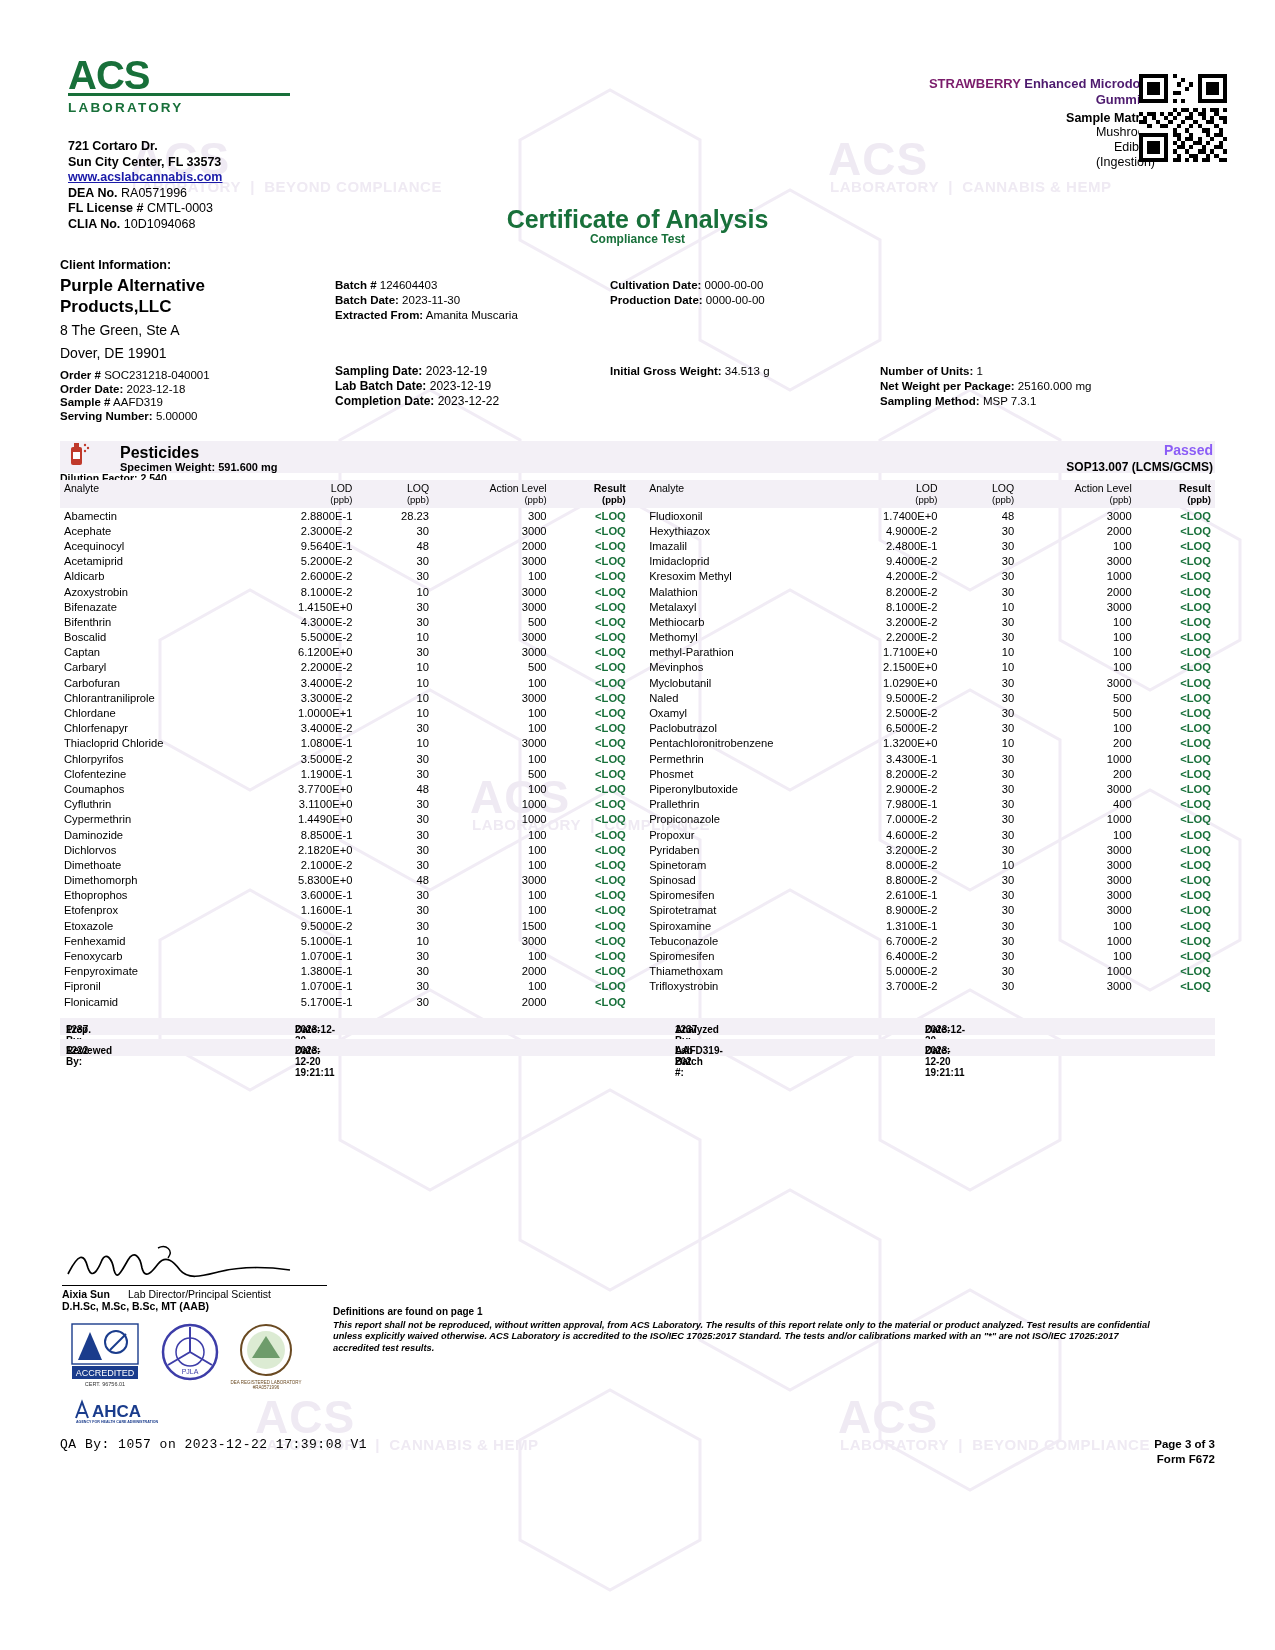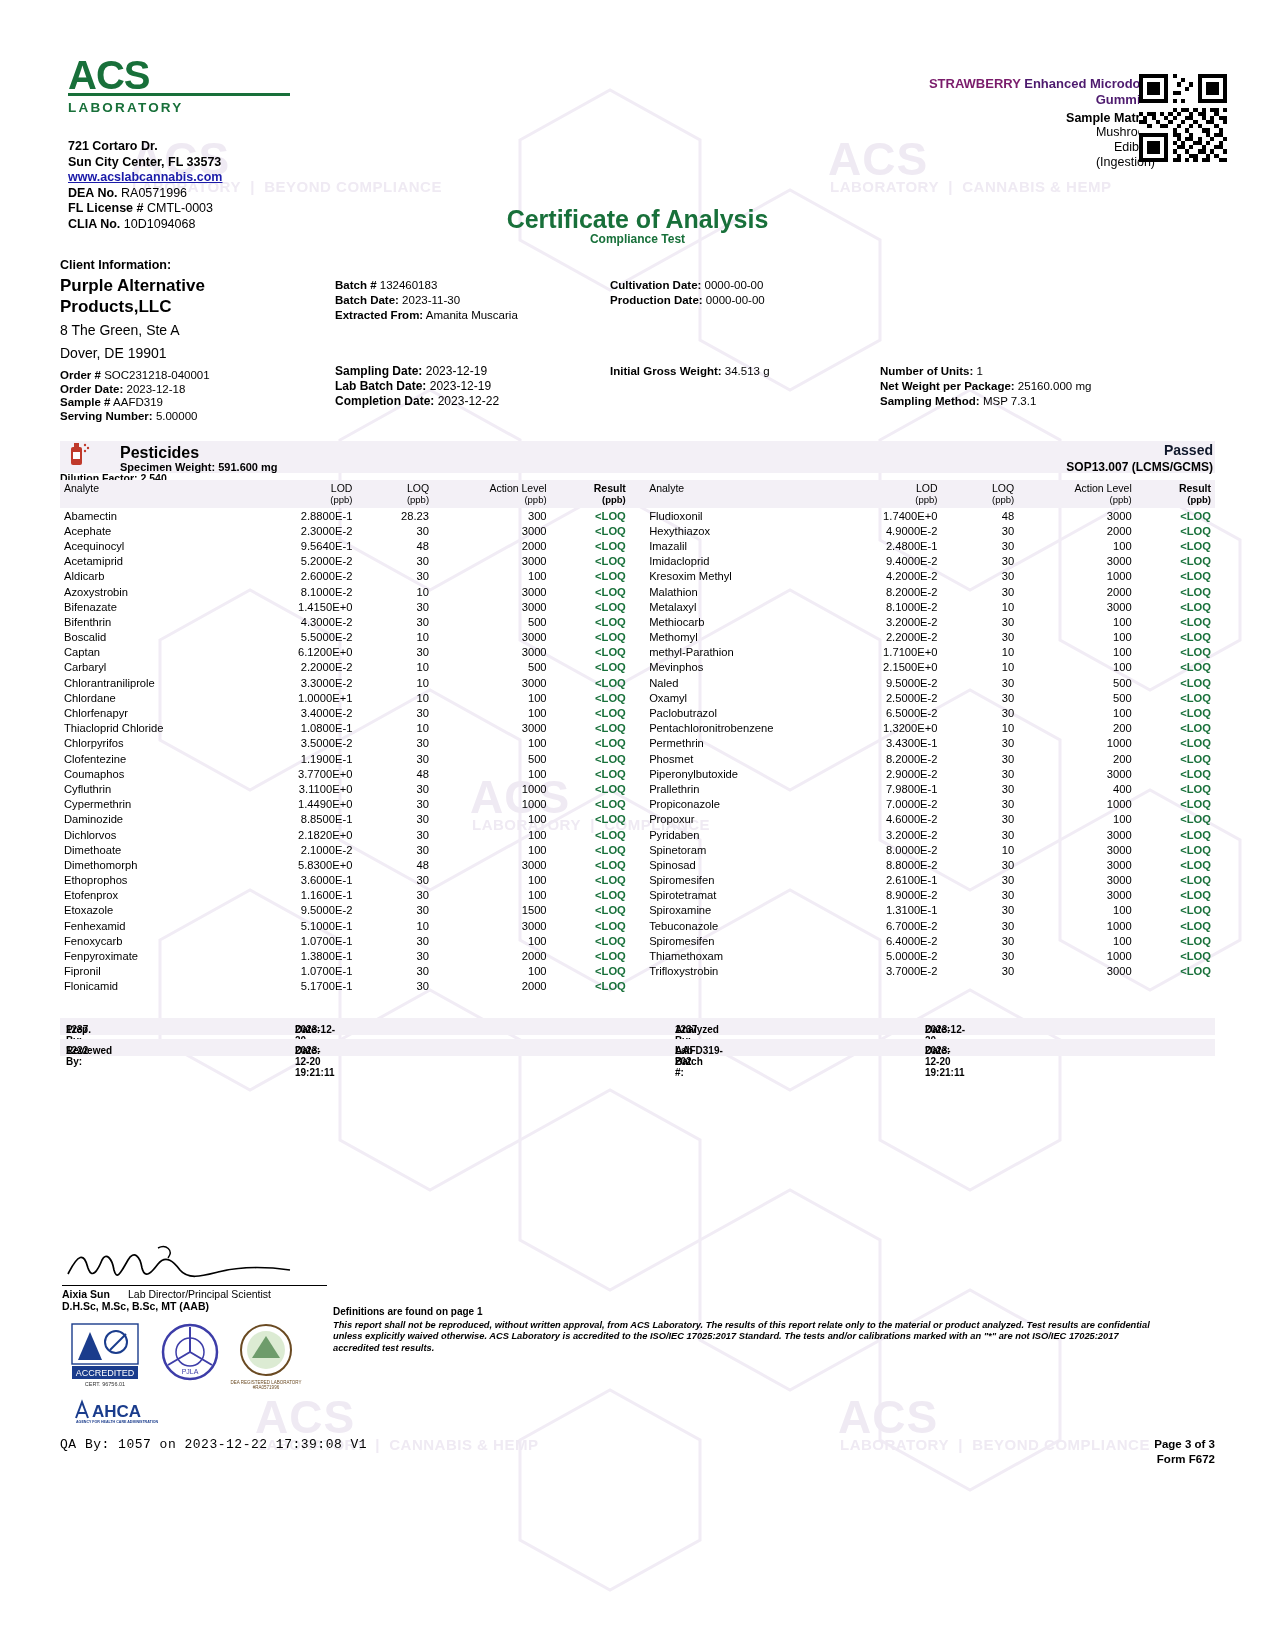--- a/index.html
+++ b/index.html
@@ -51,21 +51,21 @@
   .batchcol b { font-weight: bold; }
   .cultcol { position: absolute; left: 610px; top: 278px; font-size: 11.5px; line-height: 15px; }
   .samplingcol { position: absolute; left: 335px; top: 364px; font-size: 12px; line-height: 15px; }
   .grosscol { position: absolute; left: 610px; top: 364px; font-size: 11.5px; line-height: 15px; }
   .unitscol { position: absolute; left: 880px; top: 364px; font-size: 11.5px; line-height: 15px; }
 
   
   .band { position: absolute; left: 60px; right: 60px; top: 441px; height: 32px; background: #f3f0f6; }
   .sec-title { position: absolute; left: 120px; top: 444px; font-size: 16px; font-weight: bold; }
   .sec-spec { position: absolute; left: 120px; top: 461px; font-size: 11px; font-weight: bold; }
-  .sec-pass { position: absolute; right: 62px; top: 442px; font-size: 14px; font-weight: bold; color: #0f172a; text-align: right;}
+  .sec-pass { position: absolute; right: 62px; top: 442px; font-size: 14px; font-weight: bold; color: #8b5cf6; text-align: right;}
   .sec-sop { position: absolute; right: 62px; top: 460px; font-size: 12px; font-weight: bold; text-align: right;}
   .dilution { position: absolute; left: 60px; top: 472px; font-size: 10.5px; font-weight: bold; text-align: center; }
   .pest-icon { position: absolute; left: 66px; top: 441px; width: 24px; height: 26px; }
 
   
   .tblwrap { position: absolute; left: 60px; right: 60px; top: 480px; }
   table { border-collapse: collapse; width: 100%; font-size: 11.2px; }
   .hrow td { background: #f3f0f6; font-size: 10.5px; padding: 2px 4px 3px 4px; vertical-align: top;}
   .hrow .sub { display:block; font-size: 9.5px; }
   td { padding: 0 4px; height: 15.2px; white-space: nowrap; }
@@ -288,21 +288,21 @@
     <div class="caddr">Dover, DE 19901</div>
     <div class="meta">
       <div><b>Order #</b> <span>SOC231218-040001</span></div>
       <div><b>Order Date:</b> <span>2023-12-18</span></div>
       <div><b>Sample #</b> <span>AAFD319</span></div>
       <div><b>Serving Number:</b> <span>5.00000</span></div>
     </div>
   </div>
 
   <div class="batchcol">
-    <div><b>Batch #</b> <span>132460183</span></div>
+    <div><b>Batch #</b> <span>124604403</span></div>
     <div><b>Batch Date:</b> <span>2023-11-30</span></div>
     <div><b>Extracted From:</b> <span>Amanita Muscaria</span></div>
   </div>
 
   <div class="cultcol">
     <div><b>Cultivation Date:</b> <span>0000-00-00</span></div>
     <div><b>Production Date:</b> <span>0000-00-00</span></div>
   </div>
 
   <div class="samplingcol">
@@ -494,20 +494,33 @@
             <td class="c-an">Carbaryl</td>
             <td class="c-num">2.2000E-2</td>
             <td class="c-loq">10</td>
             <td class="c-act">500</td>
             <td class="c-res">&lt;LOQ</td>
             <td class="gap"></td>
             <td class="c-an">Mevinphos</td>
             <td class="c-num">2.1500E+0</td>
             <td class="c-loq">10</td>
             <td class="c-act">100</td>
+            <td class="c-res">&lt;LOQ</td>
+          </tr>
+          <tr>
+            <td class="c-an">Carbofuran</td>
+            <td class="c-num">3.4000E-2</td>
+            <td class="c-loq">10</td>
+            <td class="c-act">100</td>
+            <td class="c-res">&lt;LOQ</td>
+            <td class="gap"></td>
+            <td class="c-an">Myclobutanil</td>
+            <td class="c-num">1.0290E+0</td>
+            <td class="c-loq">30</td>
+            <td class="c-act">3000</td>
             <td class="c-res">&lt;LOQ</td>
           </tr>
           <tr>
             <td class="c-an">Chlorantraniliprole</td>
             <td class="c-num">3.3000E-2</td>
             <td class="c-loq">10</td>
             <td class="c-act">3000</td>
             <td class="c-res">&lt;LOQ</td>
             <td class="gap"></td>
             <td class="c-an">Naled</td>

